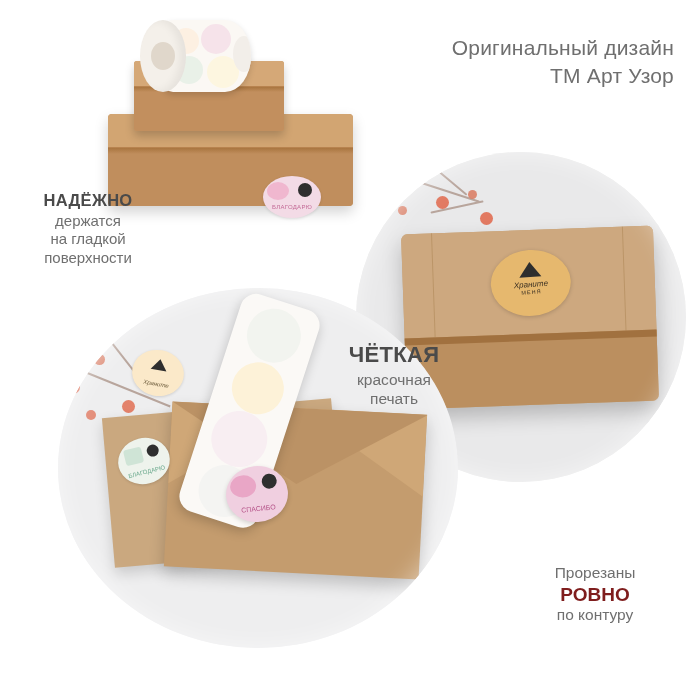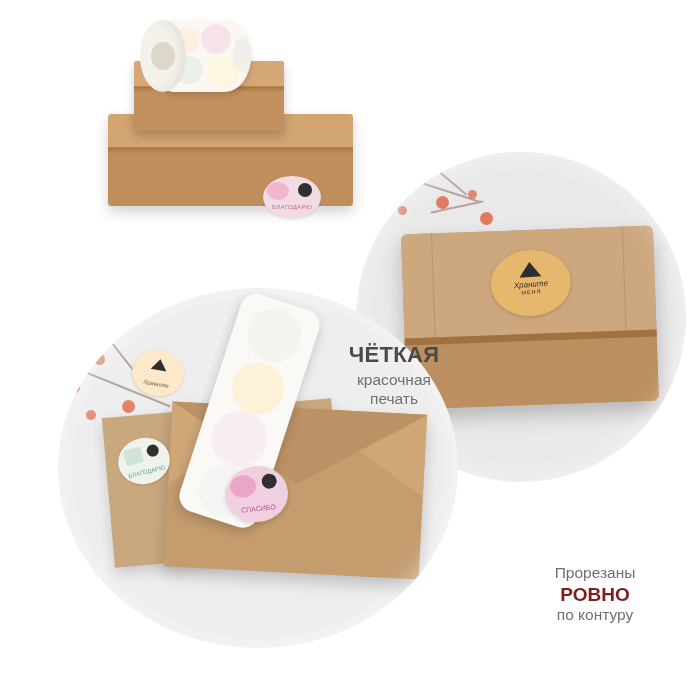--- a/index.html
+++ b/index.html
@@ -272,20 +272,22 @@
     content:""; position:absolute; inset:0; border-radius:50%;
     box-shadow: inset 0 0 26px rgba(255,255,255,.55);
     pointer-events:none;
   }
 </style>
 </head>
 <body>
 
 <div class="stage">
 
+  <div class="headline">Оригинальный дизайн
+ТМ Арт Узор</div>
 
   <div class="boxes-wrap">
 
     <div class="box-bottom">
       <div class="lid"></div>
       <div class="front"></div>
     </div>
 
     <div class="box-top">
       <div class="lid"></div>
@@ -303,20 +305,26 @@
       <div class="side"></div>
     </div>
 
     <div class="sticker-pink">
       <div class="blob"></div>
       <div class="dot"></div>
       <div class="lbl">БЛАГОДАРЮ</div>
     </div>
   </div>
 
+  <div class="ann ann-nadezhno">
+    <span class="big">НАДЁЖНО</span>
+    <span style="white-space:pre-line">держатся
+на гладкой
+поверхности</span>
+  </div>
 
   <div class="circle-right">
     <div class="twig">
       <div class="branch" style="left:10px; top:20px; width:96px; height:2px; transform:rotate(18deg);"></div>
       <div class="branch" style="left:36px; top:8px; width:62px; height:2px; transform:rotate(40deg);"></div>
       <div class="branch" style="left:54px; top:40px; width:54px; height:2px; transform:rotate(-12deg);"></div>
       <div class="bud" style="left:6px; top:12px;"></div>
       <div class="bud s" style="left:34px; top:2px;"></div>
       <div class="bud" style="left:60px; top:30px;"></div>
       <div class="bud s" style="left:92px; top:24px;"></div>

